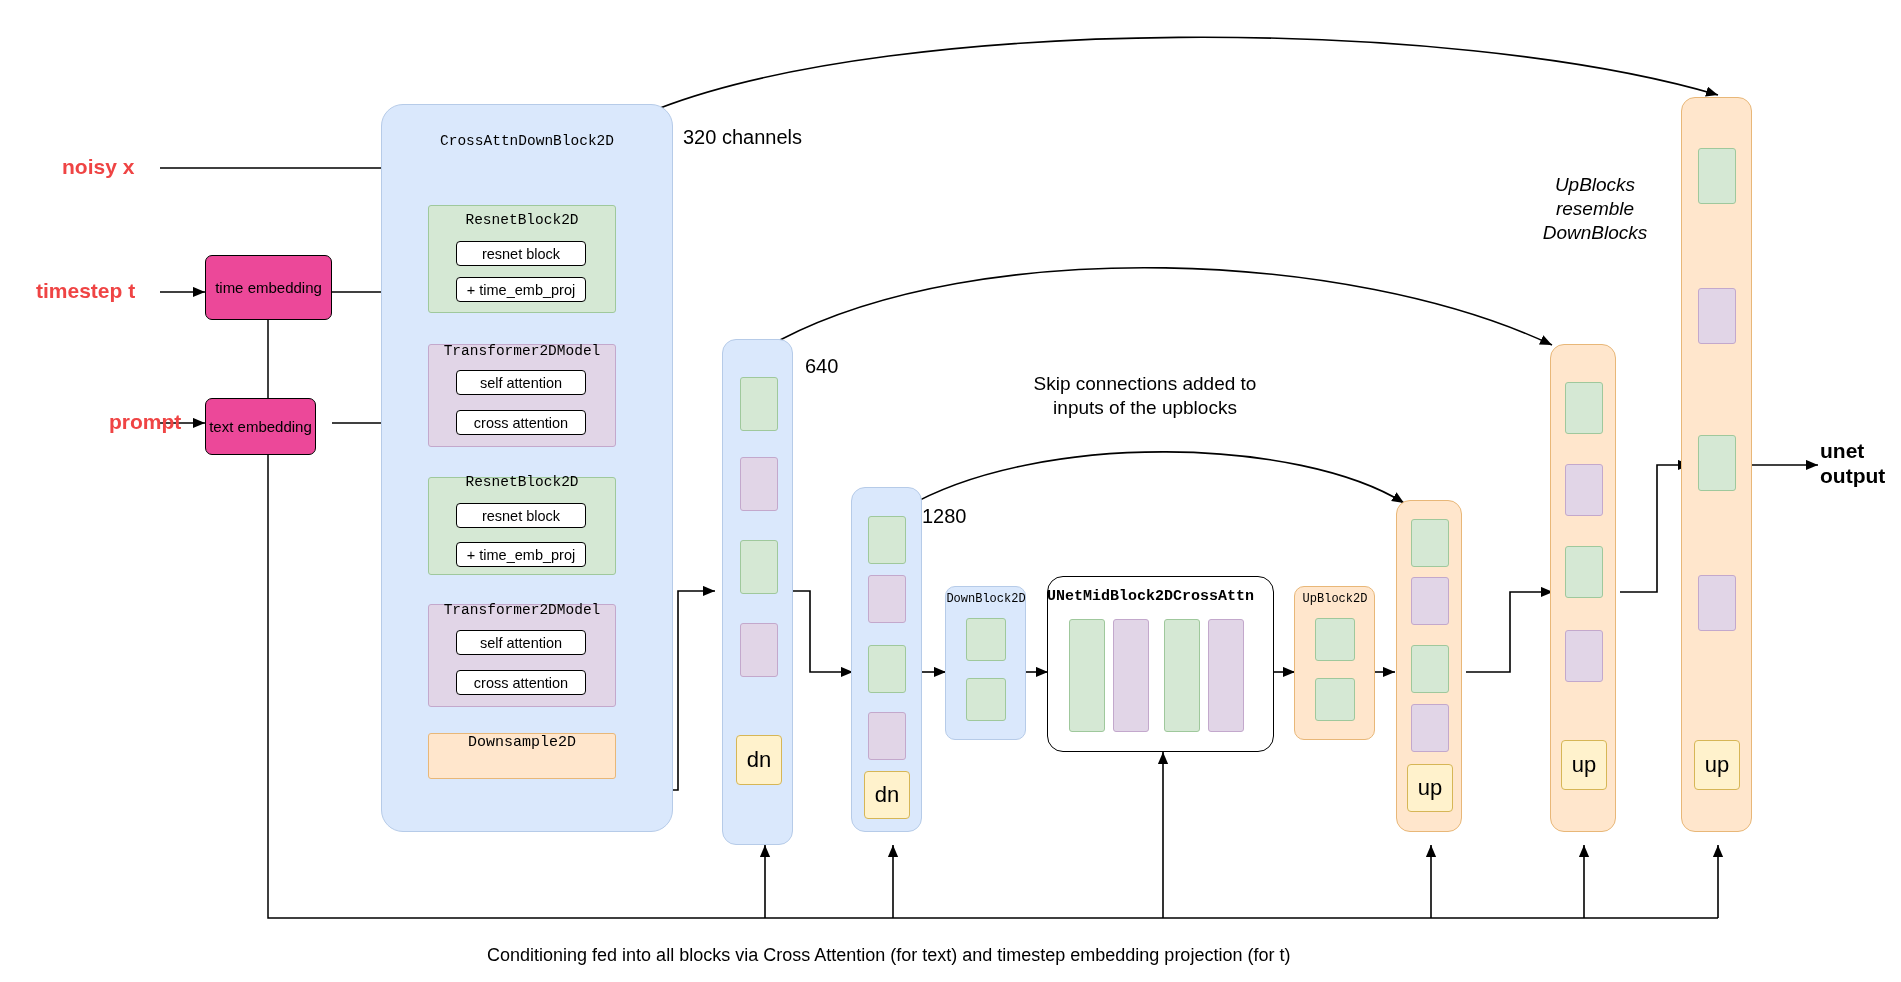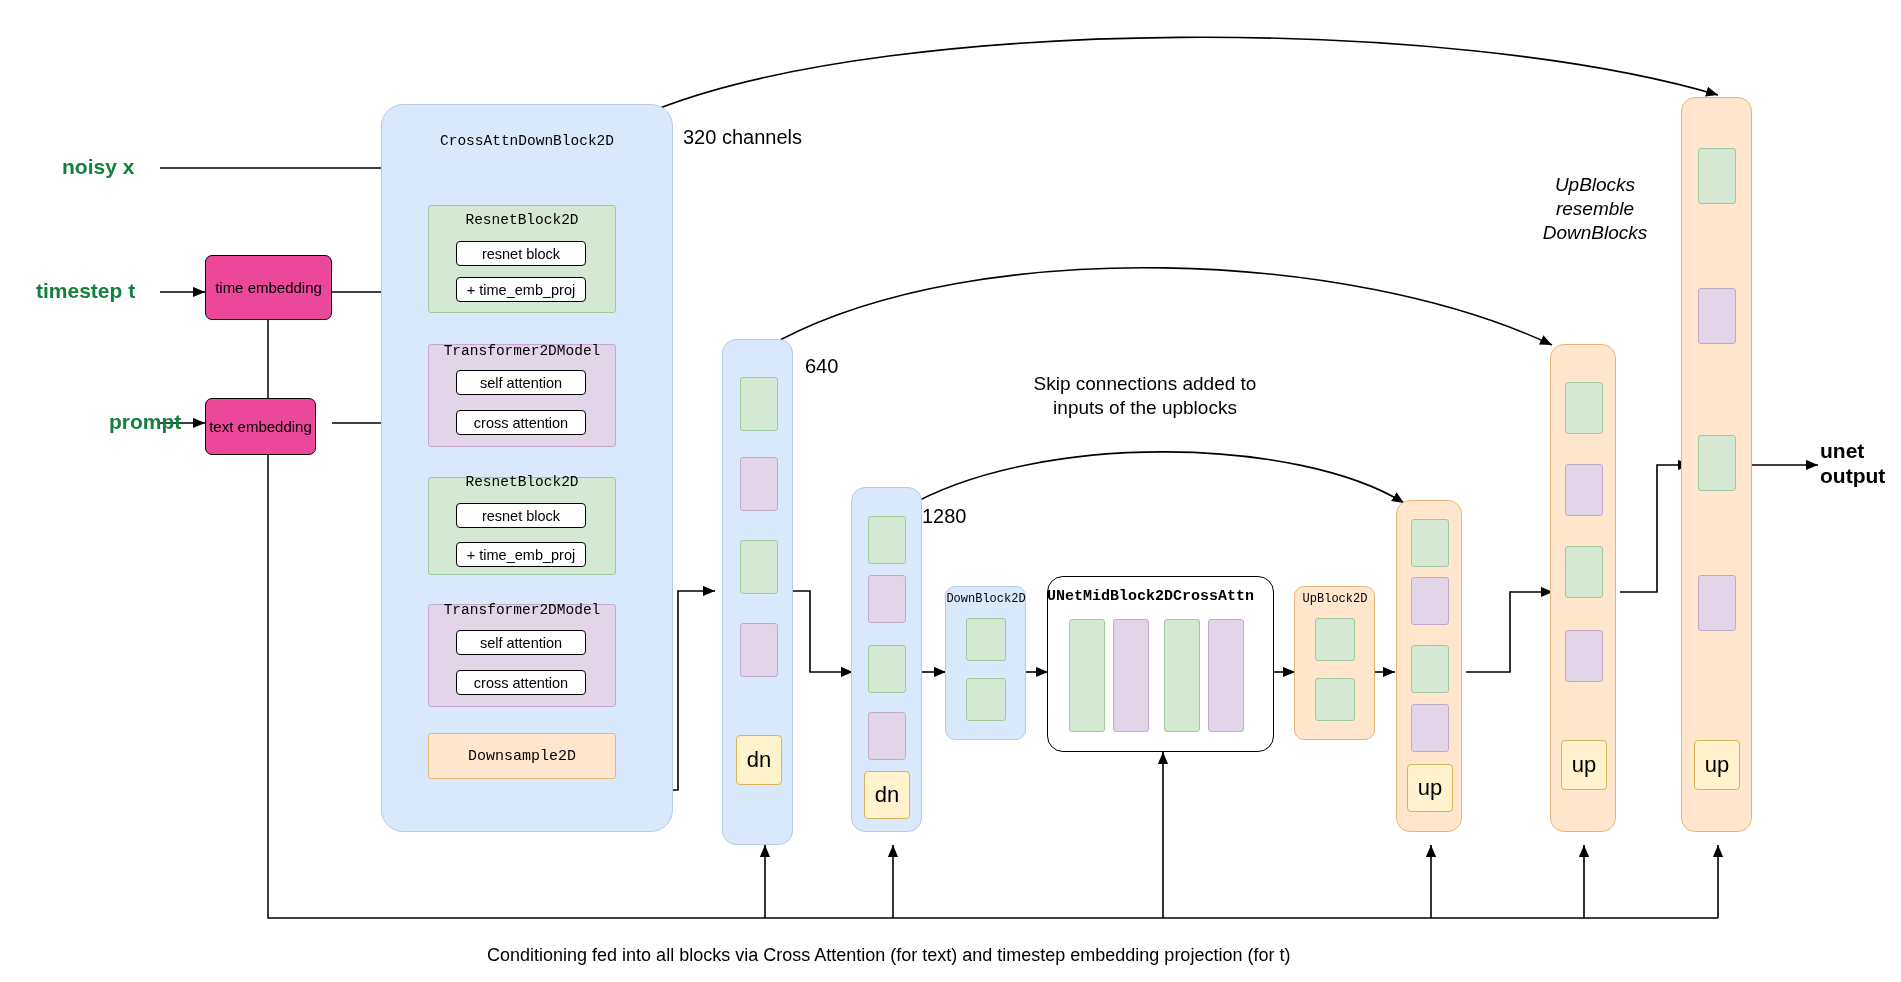--- a/index.html
+++ b/index.html
@@ -26,21 +26,21 @@
     width: 1901px;
     height: 982px;
     pointer-events: none;
   }
   .abs { position: absolute; box-sizing: border-box; }
 
   
   .io-label {
     font-weight: bold;
     font-size: 21px;
-    color: #15803d;
+    color: #ef4444;
     white-space: nowrap;
   }
   .note {
     font-size: 19px;
     color: #000;
     text-align: center;
     line-height: 1.25;
     white-space: nowrap;
   }
   .chan-label {
@@ -275,21 +275,21 @@
   <div class="abs green-block" style="left:428px; top:477px; width:188px; height:98px;"></div>
   <div class="abs block-title" style="left:428px; top:474px; width:188px;">ResnetBlock2D</div>
   <div class="abs inner-white" style="left:456px; top:503px; width:130px; height:25px;">resnet block</div>
   <div class="abs inner-white" style="left:456px; top:542px; width:130px; height:25px;">+ time_emb_proj</div>
 
   <div class="abs purple-block" style="left:428px; top:604px; width:188px; height:103px;"></div>
   <div class="abs block-title" style="left:428px; top:602px; width:188px;">Transformer2DModel</div>
   <div class="abs inner-white" style="left:456px; top:630px; width:130px; height:25px;">self attention</div>
   <div class="abs inner-white" style="left:456px; top:670px; width:130px; height:25px;">cross attention</div>
 
-  <div class="abs orange-block" style="left:428px; top:733px; width:188px; height:46px; display:flex; align-items:center; justify-content:center;">
+  <div class="abs orange-block" style="left:428px; top:733px; width:188px; height:46px; display:flex; justify-content:center;">
     <span class="mono" style="font-size:15px;">Downsample2D</span>
   </div>
 
   <div class="abs chan-label" style="left:683px; top:126px;">320 channels</div>
   <div class="abs chan-label" style="left:805px; top:355px;">640</div>
   <div class="abs chan-label" style="left:922px; top:505px;">1280</div>
 
   <div class="abs stack-blue" style="left:722px; top:339px; width:71px; height:506px;"></div>
   <div class="abs tile-green" style="left:740px; top:377px; width:38px; height:54px;"></div>
   <div class="abs tile-purple" style="left:740px; top:457px; width:38px; height:54px;"></div>

